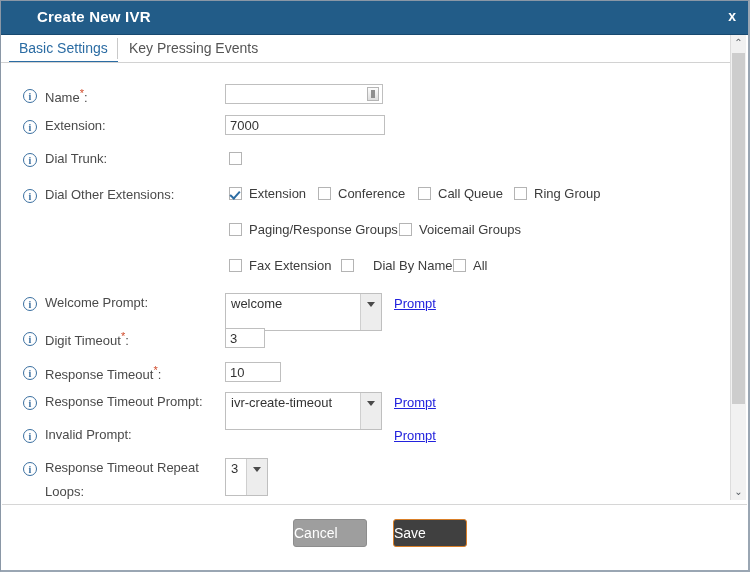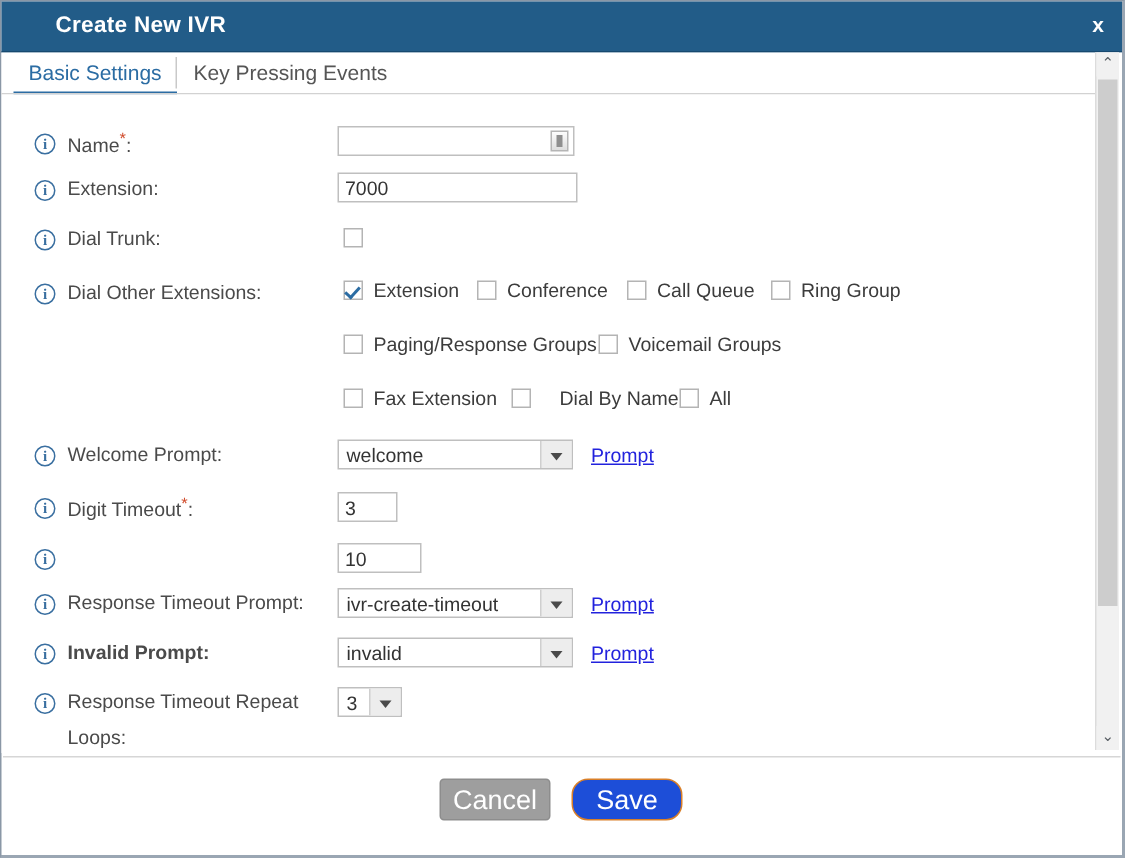--- a/index.html
+++ b/index.html
@@ -128,21 +128,21 @@
     box-sizing:border-box;
   }
   .name-spin:after{
     content:"";position:absolute;left:3px;top:2px;width:4px;height:8px;
     background:#8f8f8f;
   }
   
   .sel{
     position:absolute;
     box-sizing:border-box;
-    height:20px;
+    height:38px;
     border:1px solid #bfbfbf;
     background:#ffffff;
     cursor:pointer;
   }
   .sel .val{
     position:absolute;left:5px;top:2px;
     font-size:13px;color:#333333;
     white-space:nowrap;
   }
   .sel .arw{
@@ -183,28 +183,28 @@
   .footer-sep{
     position:absolute;left:1px;right:1px;top:503px;height:1px;background:#d6d6d6;
   }
   .btn{
     position:absolute;top:518px;
     width:74px;height:28px;
     box-sizing:border-box;
     border:1px solid transparent;
     border-radius:3px;
     font-family:"Liberation Sans", sans-serif;
-    font-size:18px;
+    font-size:14px;
     color:#ffffff;
     cursor:pointer;
-    text-align:center;
+    text-align:left;
     line-height:26px;
   }
   .btn-cancel{left:292px;background:#9e9e9e;border-color:#8d8d8d;}
-  .btn-save{left:380px;background:#1d4ed8;border-color:#d97f28;border-radius:11px;}
+  .btn-save{left:392px;background:#404040;border-color:#d97f28;}
 </style>
 </head>
 <body>
 
 <div class="window">
 
   <div class="titlebar">
     <span class="title-text">Create New IVR</span>
     <span class="close-btn">x</span>
   </div>
@@ -261,36 +261,33 @@
       <span class="val">welcome</span>
       <span class="arw"></span>
     </div>
     <span class="plink" style="left:393px;top:233px;">Prompt</span>
 
     <div class="ico-i" style="top:269px;">i</div>
     <span class="lbl" style="top:267px;"><span>Digit Timeout</span><span class="req">*</span>:</span>
     <input class="txt" style="left: 224px; top: 265px; width: 40px;" value="3">
 
     <div class="ico-i" style="top:303px;">i</div>
+    <span class="lbl" style="top:301px;"><span>Response Timeout</span><span class="req">*</span>:</span>
     <input class="txt" style="left: 224px; top: 299px; width: 56px;" value="10">
 
     <div class="ico-i" style="top:333px;">i</div>
     <span class="lbl" style="top:331px;"><span>Response Timeout Prompt</span>:</span>
     <div class="sel" style="left:224px;top:329px;width:157px;">
       <span class="val">ivr-create-timeout</span>
       <span class="arw"></span>
     </div>
     <span class="plink" style="left:393px;top:332px;">Prompt</span>
 
     <div class="ico-i" style="top:366px;">i</div>
-    <span class="lbl" style="top:364px;font-weight:bold;"><span>Invalid Prompt</span>:</span>
-    <div class="sel" style="left:224px;top:362px;width:157px;">
-      <span class="val">invalid</span>
-      <span class="arw"></span>
-    </div>
+    <span class="lbl" style="top:364px;"><span>Invalid Prompt</span>:</span>
     <span class="plink" style="left:393px;top:365px;">Prompt</span>
 
     <div class="ico-i" style="top:399px;">i</div>
     <span class="lbl" style="top:397px;">Response Timeout Repeat</span>
     <span class="lbl" style="top:421px;">Loops:</span>
     <div class="sel" style="left:224px;top:395px;width:43px;">
       <span class="val">3</span>
       <span class="arw"></span>
     </div>
 

